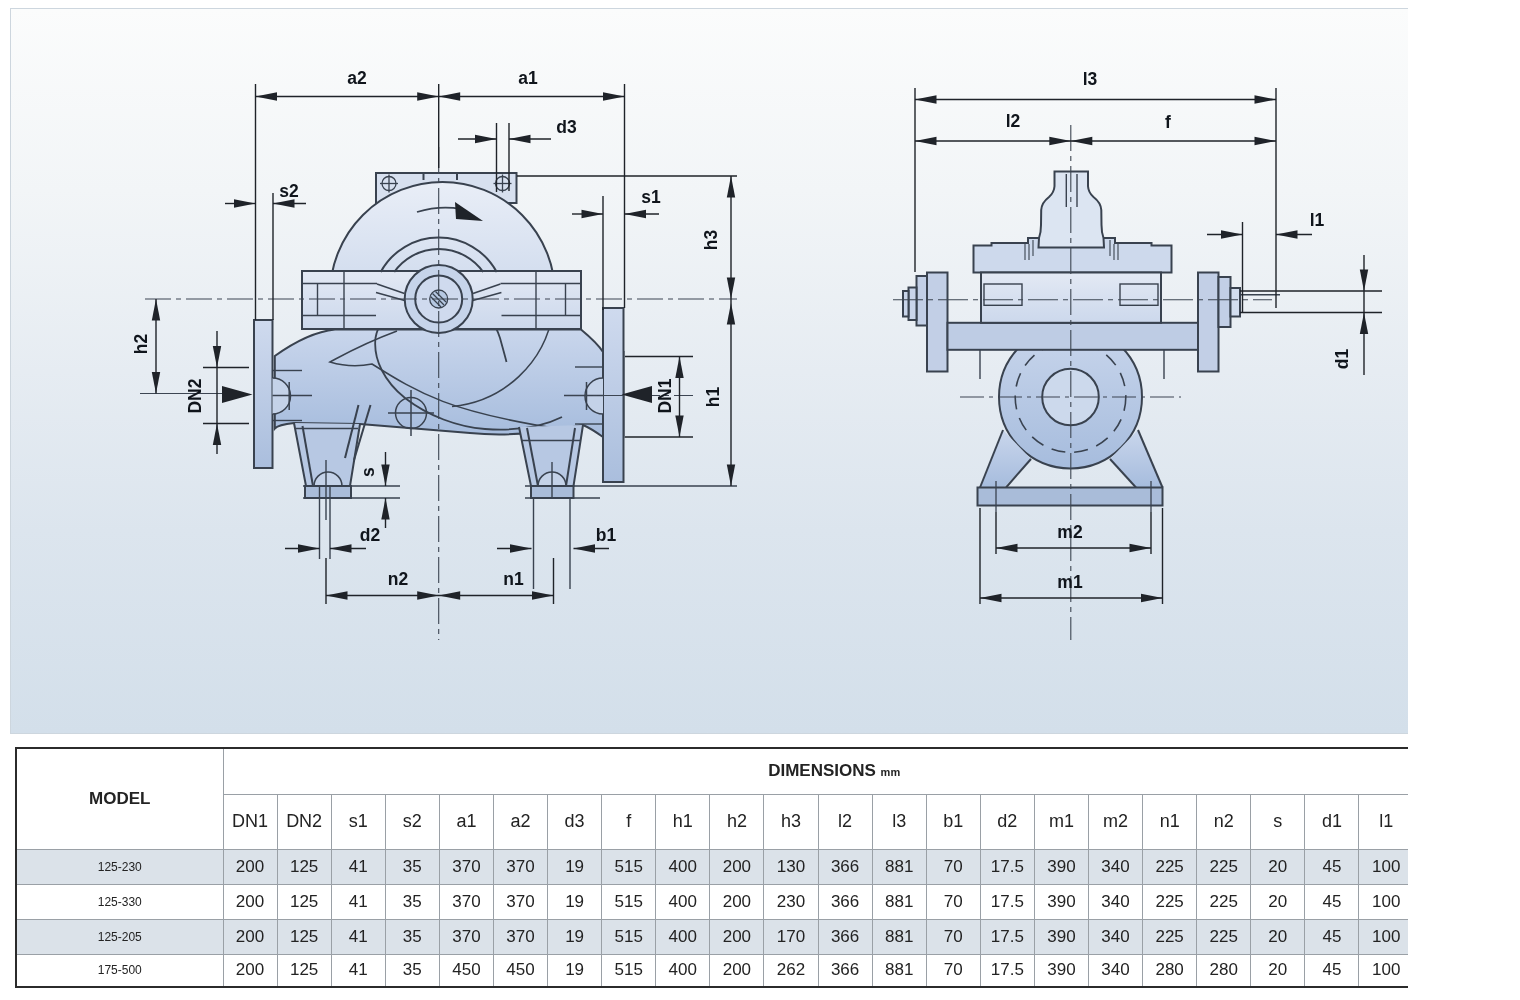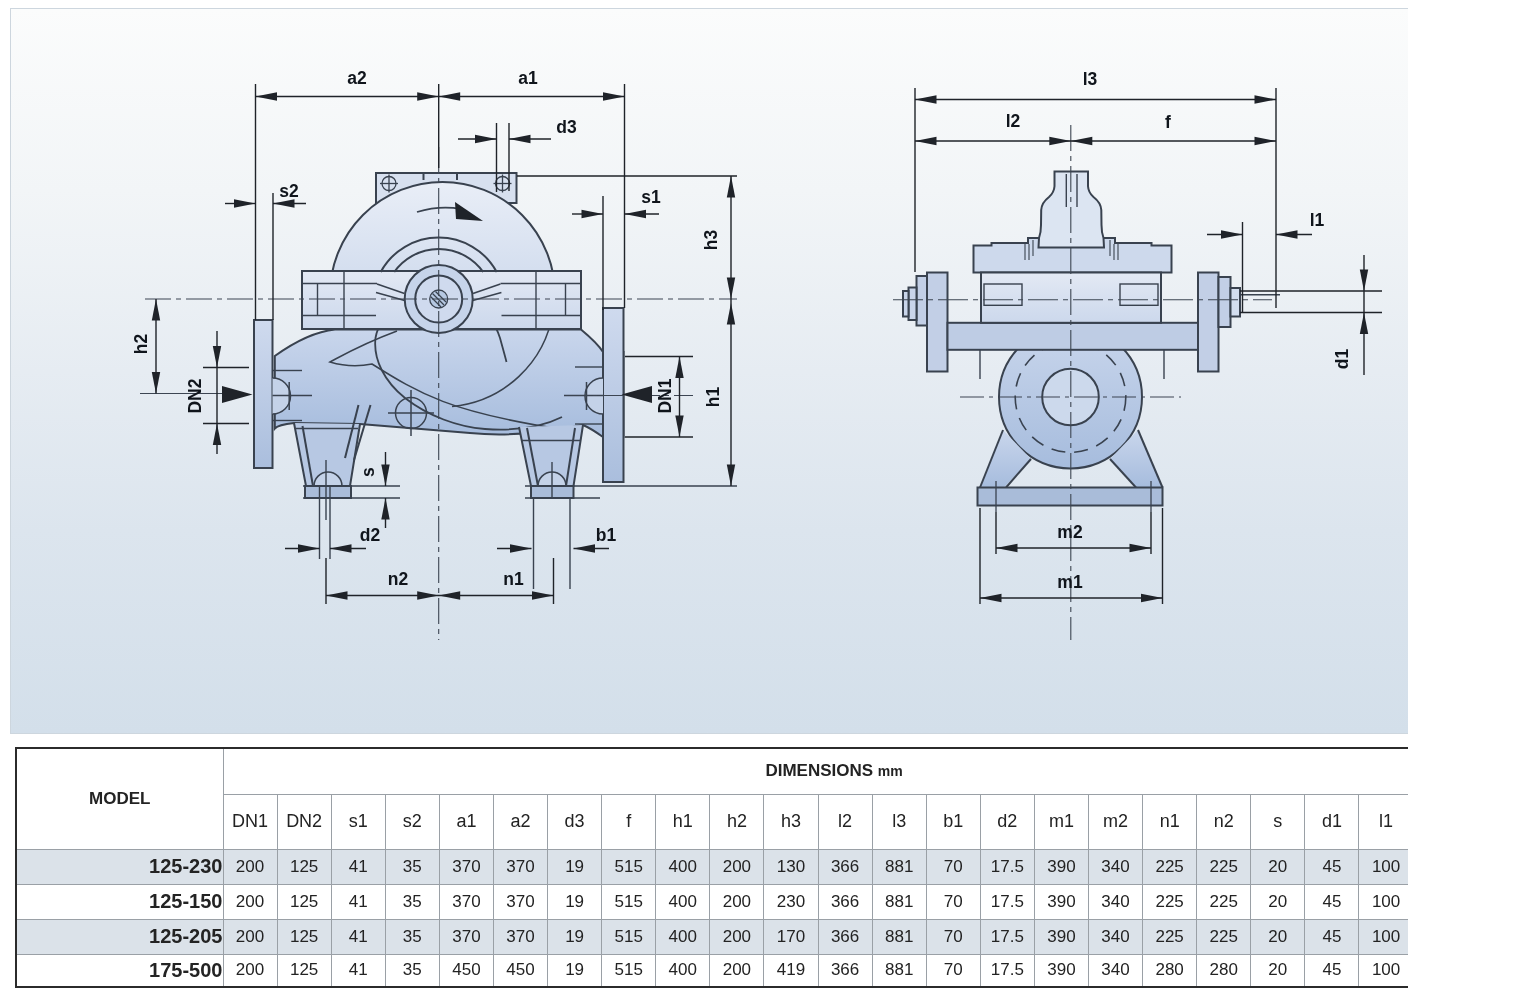--- a/index.html
+++ b/index.html
@@ -11,21 +11,21 @@
   svg{position:absolute;left:0;top:0;}
   #tablewrap{position:absolute;left:15px;top:747px;}
   table{border-collapse:collapse;table-layout:fixed;width:1487px;
         font-family:"Liberation Sans", sans-serif;color:#232323;}
   td,th{border:1px solid #9aa0a6;text-align:center;vertical-align:middle;padding:0;overflow:hidden;}
   table{border:2px solid #2b2b2b;}
   .shade{background:#dbe2e9;}
   .mh{font-weight:bold;font-size:17px;}
   .lab{font-size:18px;font-weight:normal;}
   .num{font-size:17px;}
-  .mod{font-size:20px;font-weight:bold;text-align:right;}
+  .mod{font-size:12px;font-weight:normal;}
 </style>
 </head>
 <body>
 <div id="page">
 
   <div id="panel"></div>
   <svg width="1520" height="745" viewBox="0 0 1520 745">
     <defs>
       <linearGradient id="gcase" x1="0" y1="0" x2="0" y2="1">
         <stop offset="0" stop-color="#e9eef7"></stop>
@@ -485,21 +485,21 @@
     <colgroup>
       <col style="width:207px">
       <col span="22" style="width:54.1px">
       <col style="width:89px">
     </colgroup>
     <tbody>
           <tr style="height:46px">
 
       <td class="mh" rowspan="2">MODEL</td>
 
-      <td class="mh" colspan="22" style="border-bottom:1px solid #9aa0a6;padding-left:32px;">DIMENSIONS <span style="font-size:14px;text-align:center;">mm</span></td>
+      <td class="mh" colspan="22" style="border-bottom:1px solid #9aa0a6;padding-left:32px;">DIMENSIONS <span style="font-size:11px;text-align:center;">mm</span></td>
 
       <td class="mh" rowspan="2">kgs</td>
     </tr>
     <tr style="height:55px" class="lab">
       <td>DN1</td>
             <td>DN2</td>
             <td>s1</td>
             <td>s2</td>
             <td>a1</td>
             <td>a2</td>
@@ -542,21 +542,21 @@
             <td>340</td>
             <td>225</td>
             <td>225</td>
             <td>20</td>
             <td>45</td>
             <td>100</td>
             <td>210</td>
     </tr>
 
     <tr style="height:35px" class="num">
-      <td class="mod">125-150</td>
+      <td class="mod">125-330</td>
       <td>200</td>
             <td>125</td>
             <td>41</td>
             <td>35</td>
             <td>370</td>
             <td>370</td>
             <td>19</td>
             <td>515</td>
             <td>400</td>
             <td>200</td>
@@ -607,21 +607,21 @@
       <td>200</td>
             <td>125</td>
             <td>41</td>
             <td>35</td>
             <td>450</td>
             <td>450</td>
             <td>19</td>
             <td>515</td>
             <td>400</td>
             <td>200</td>
-            <td>419</td>
+            <td>262</td>
             <td>366</td>
             <td>881</td>
             <td>70</td>
             <td>17.5</td>
             <td>390</td>
             <td>340</td>
             <td>280</td>
             <td>280</td>
             <td>20</td>
             <td>45</td>

